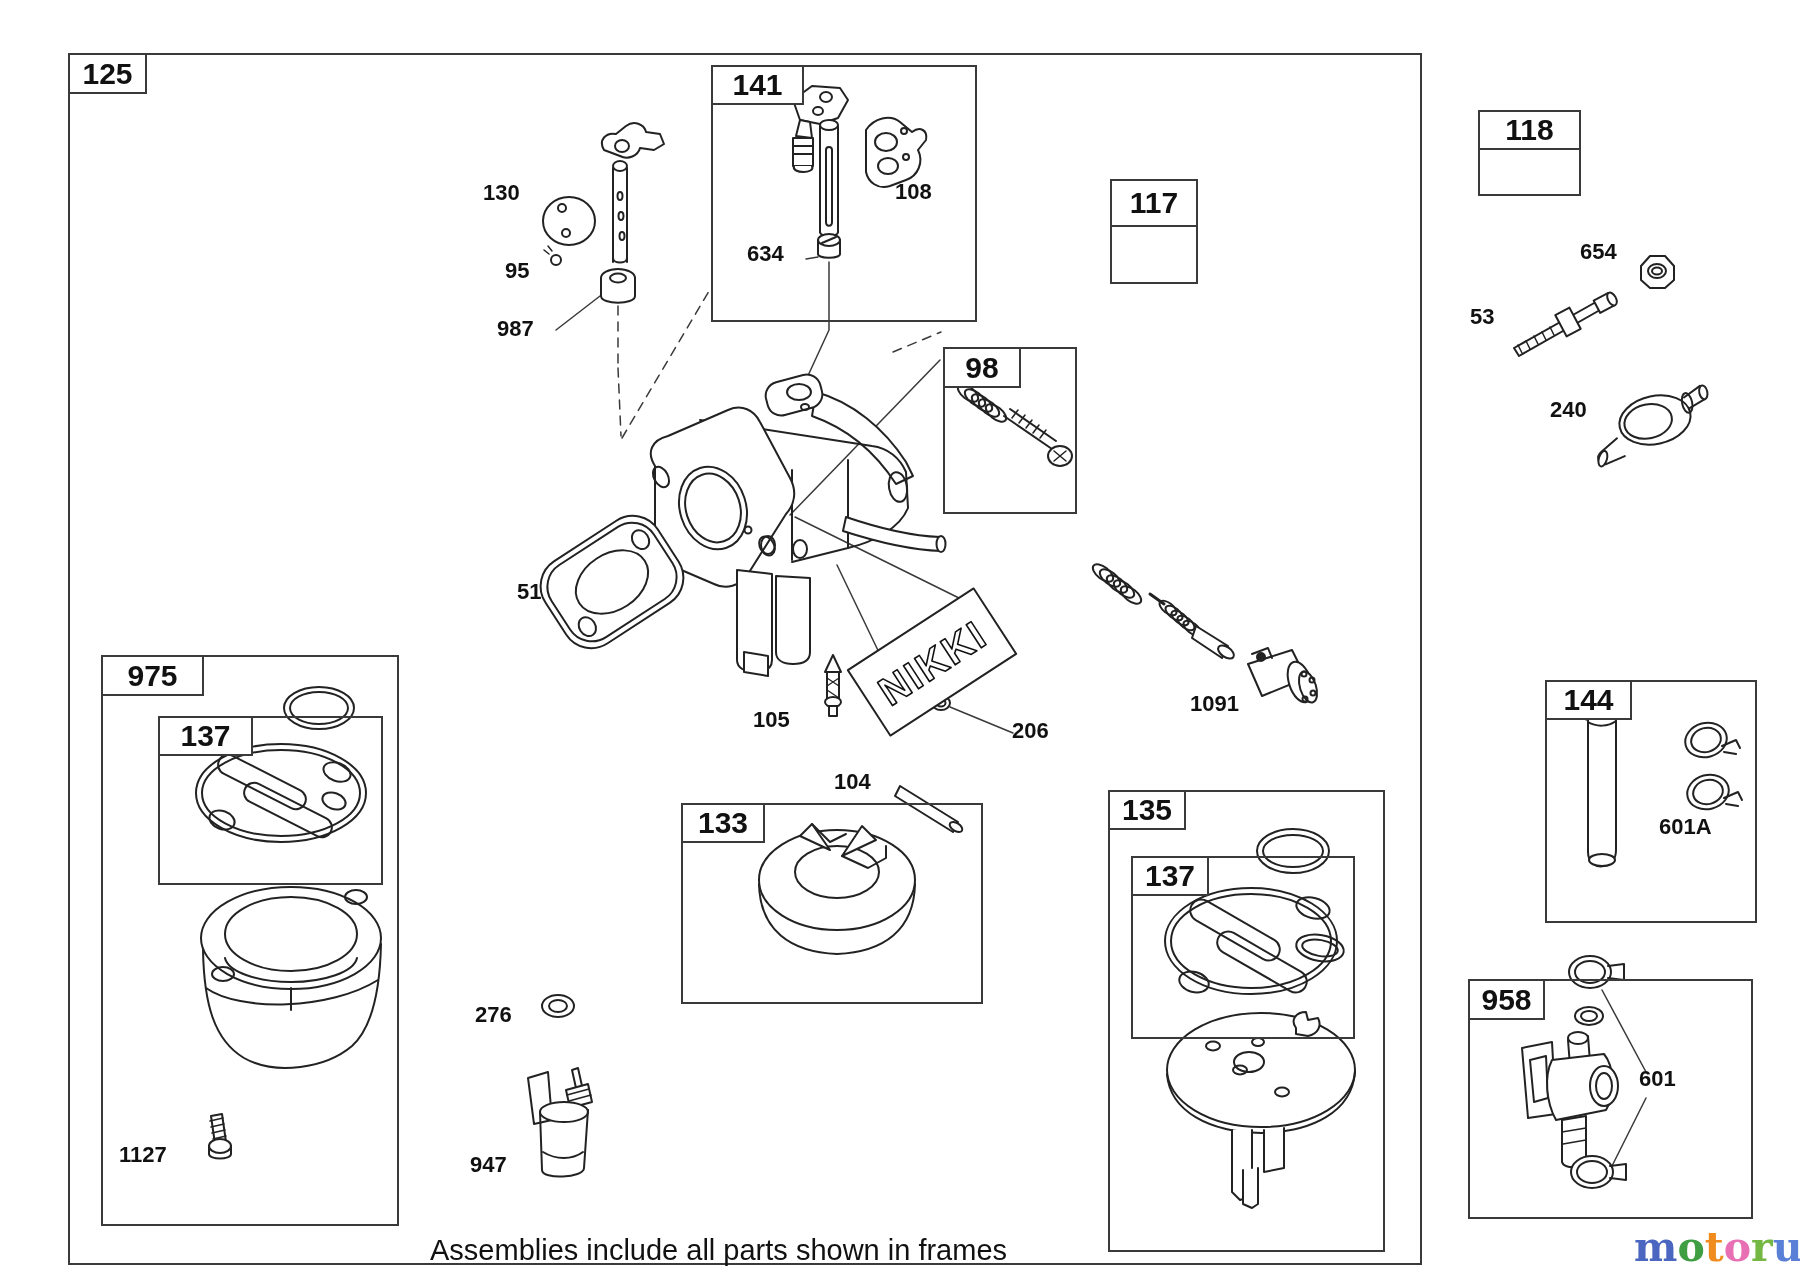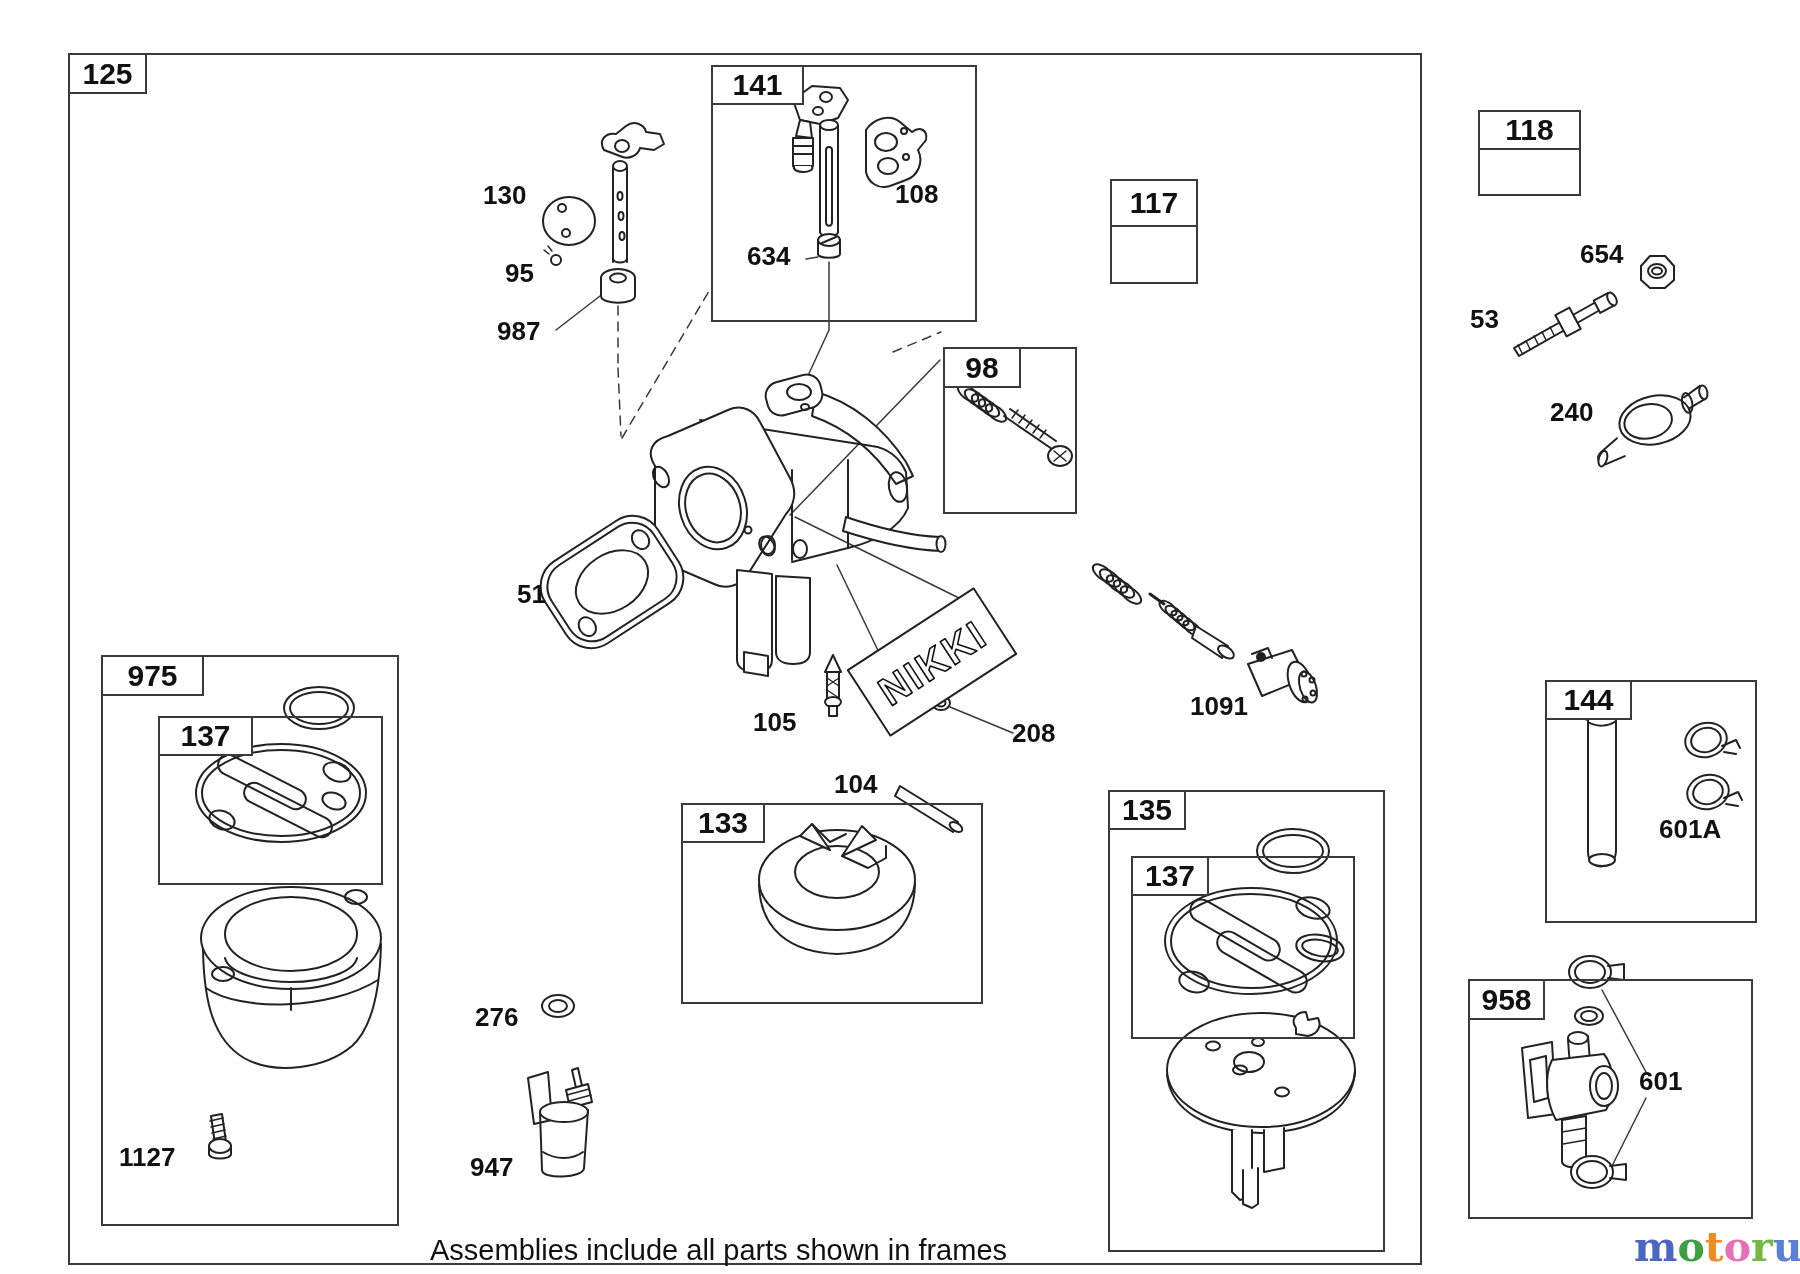--- a/index.html
+++ b/index.html
@@ -4,21 +4,21 @@
 <style>
   html,body{margin:0;padding:0;background:#fff;}
   .canvas{position:relative;width:1800px;height:1274px;background:#ffffff;
           font-family:"Liberation Sans",sans-serif;color:#111;overflow:hidden;}
   .art{position:absolute;left:0;top:0;}
   .frame{position:absolute;border:2px solid #3a3a3a;box-sizing:border-box;margin-top:40px;}
   .frame-label{position:absolute;top:-2px;left:-2px;background:#fff;border:2px solid #3a3a3a;
                display:flex;align-items:center;justify-content:center;
                font-size:30px;font-weight:600;box-sizing:border-box;z-index:3;}
   .frame-label.wide{width:calc(100% + 4px);}
-  .plabel{position:absolute;font-size:26px;font-weight:600;white-space:nowrap;z-index:4;line-height:1;}
+  .plabel{position:absolute;font-size:22px;font-weight:600;white-space:nowrap;z-index:4;line-height:1;}
   .footer-note{position:absolute;left:430px;top:1234px;width:900px;text-align:left;
                font-size:29px;font-weight:500;z-index:4;}
   .logo{position:absolute;left:1634px;top:1227px;z-index:4;white-space:nowrap;
         font-family:"DejaVu Serif",serif;font-weight:bold;font-size:41px;line-height:1;}
   svg text.decal{font-family:"Liberation Sans",sans-serif;font-weight:bold;}
 </style>
 </head>
 <body>
 
 <div class="canvas">
@@ -422,21 +422,21 @@
 
   <div class="plabel" style="left:483px;top:182px">130</div>
   <div class="plabel" style="left:505px;top:260px">95</div>
   <div class="plabel" style="left:497px;top:318px">987</div>
   <div class="plabel" style="left:747px;top:243px">634</div>
   <div class="plabel" style="left:895px;top:181px">108</div>
   <div class="plabel" style="left:1580px;top:241px">654</div>
   <div class="plabel" style="left:1470px;top:306px">53</div>
   <div class="plabel" style="left:1550px;top:399px">240</div>
   <div class="plabel" style="left:1190px;top:693px">1091</div>
-  <div class="plabel" style="left:1012px;top:720px">208</div>
+  <div class="plabel" style="left:1012px;top:720px">206</div>
   <div class="plabel" style="left:517px;top:581px">51</div>
   <div class="plabel" style="left:753px;top:709px">105</div>
   <div class="plabel" style="left:834px;top:771px">104</div>
   <div class="plabel" style="left:475px;top:1004px">276</div>
   <div class="plabel" style="left:470px;top:1154px">947</div>
   <div class="plabel" style="left:119px;top:1144px">1127</div>
   <div class="plabel" style="left:1659px;top:816px">601A</div>
   <div class="plabel" style="left:1639px;top:1068px">601</div>
 
   <div class="footer-note">Assemblies include all parts shown in frames</div>

